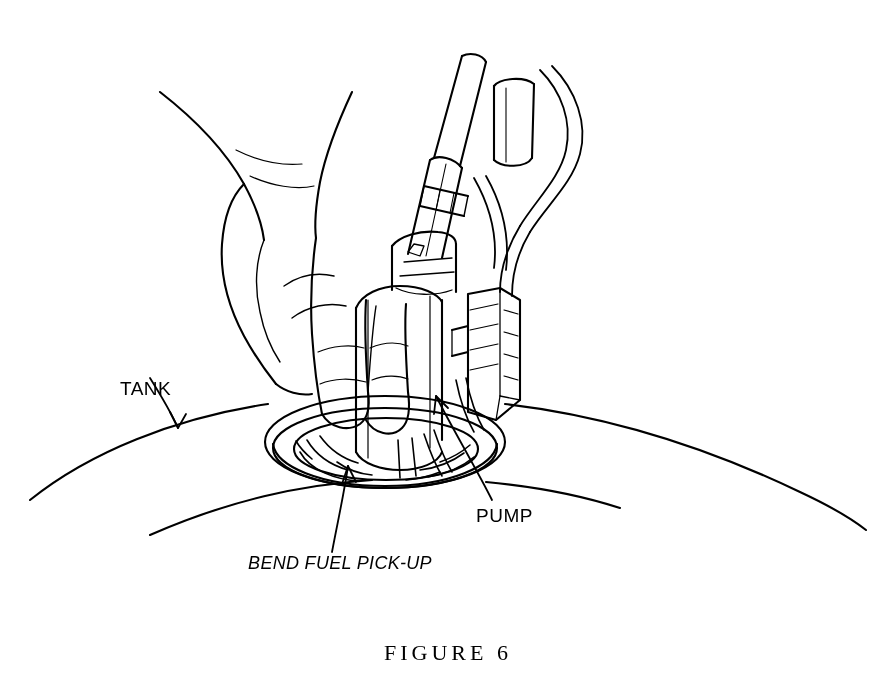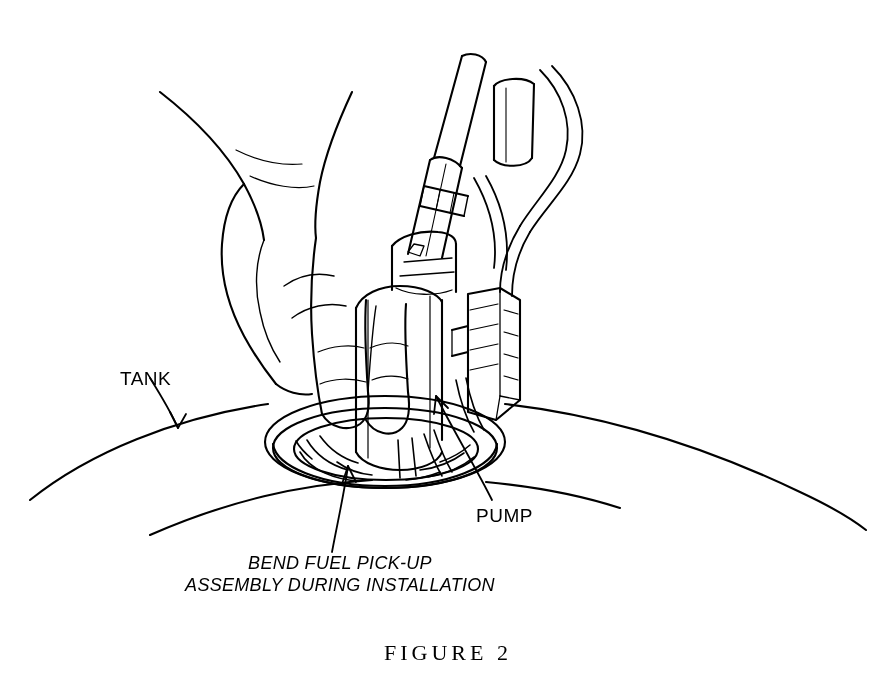--- a/index.html
+++ b/index.html
@@ -26,21 +26,21 @@
     position: absolute;
     color: #000000;
     font-family: "Liberation Sans", sans-serif;
     font-size: 19px;
     letter-spacing: 0.5px;
     white-space: nowrap;
     user-select: none;
   }
   #label-tank {
     left: 120px;
-    top: 368px;
+    top: 378px;
     text-align: right;
   }
   #label-pump {
     left: 476px;
     top: 505px;
   }
   #caption-block {
     position: absolute;
     left: 140px;
     top: 552px;
@@ -224,18 +224,17 @@
       </g>
 
     </g>
   </svg>
 
   <div class="label" id="label-tank">TANK</div>
   <div class="label" id="label-pump">PUMP</div>
 
   <div id="caption-block">
     <div>BEND FUEL PICK-UP</div>
-    <div>ASSEMBLY DURING INSTALLATION</div>
   </div>
 
-  <div id="figure-title">FIGURE  2</div>
+  <div id="figure-title">FIGURE  6</div>
 
 </div>
 
 </body></html>

